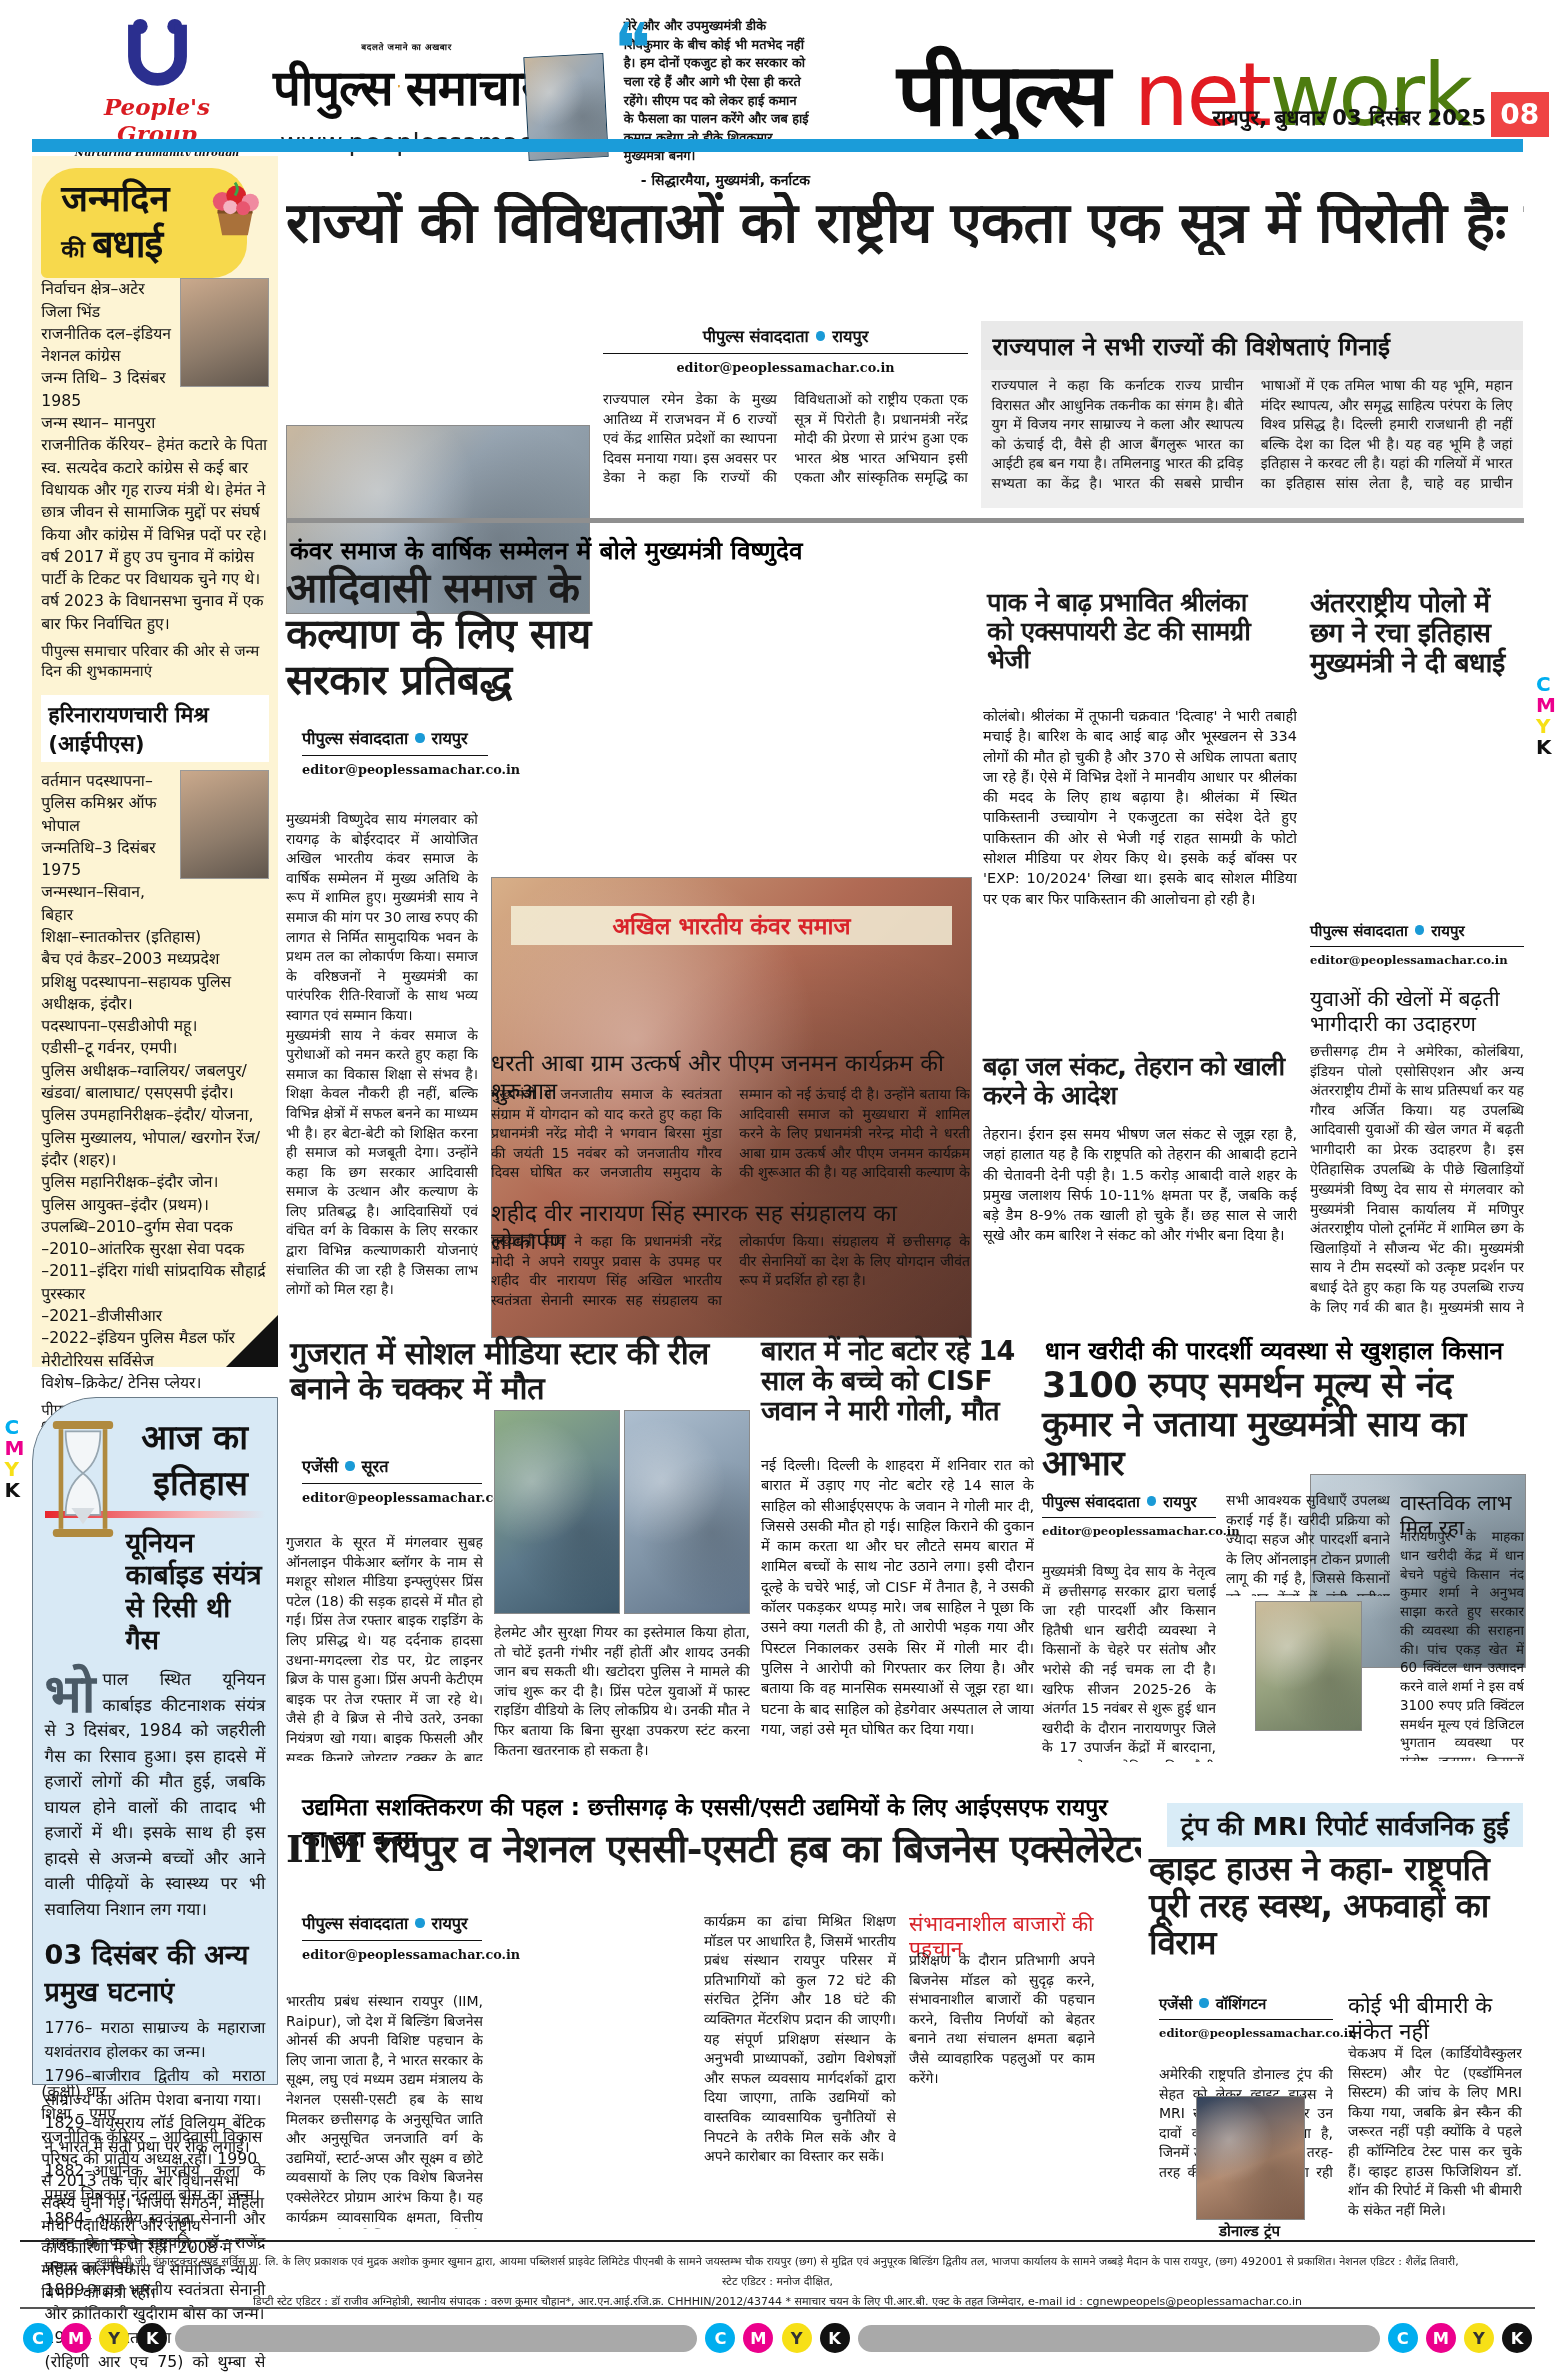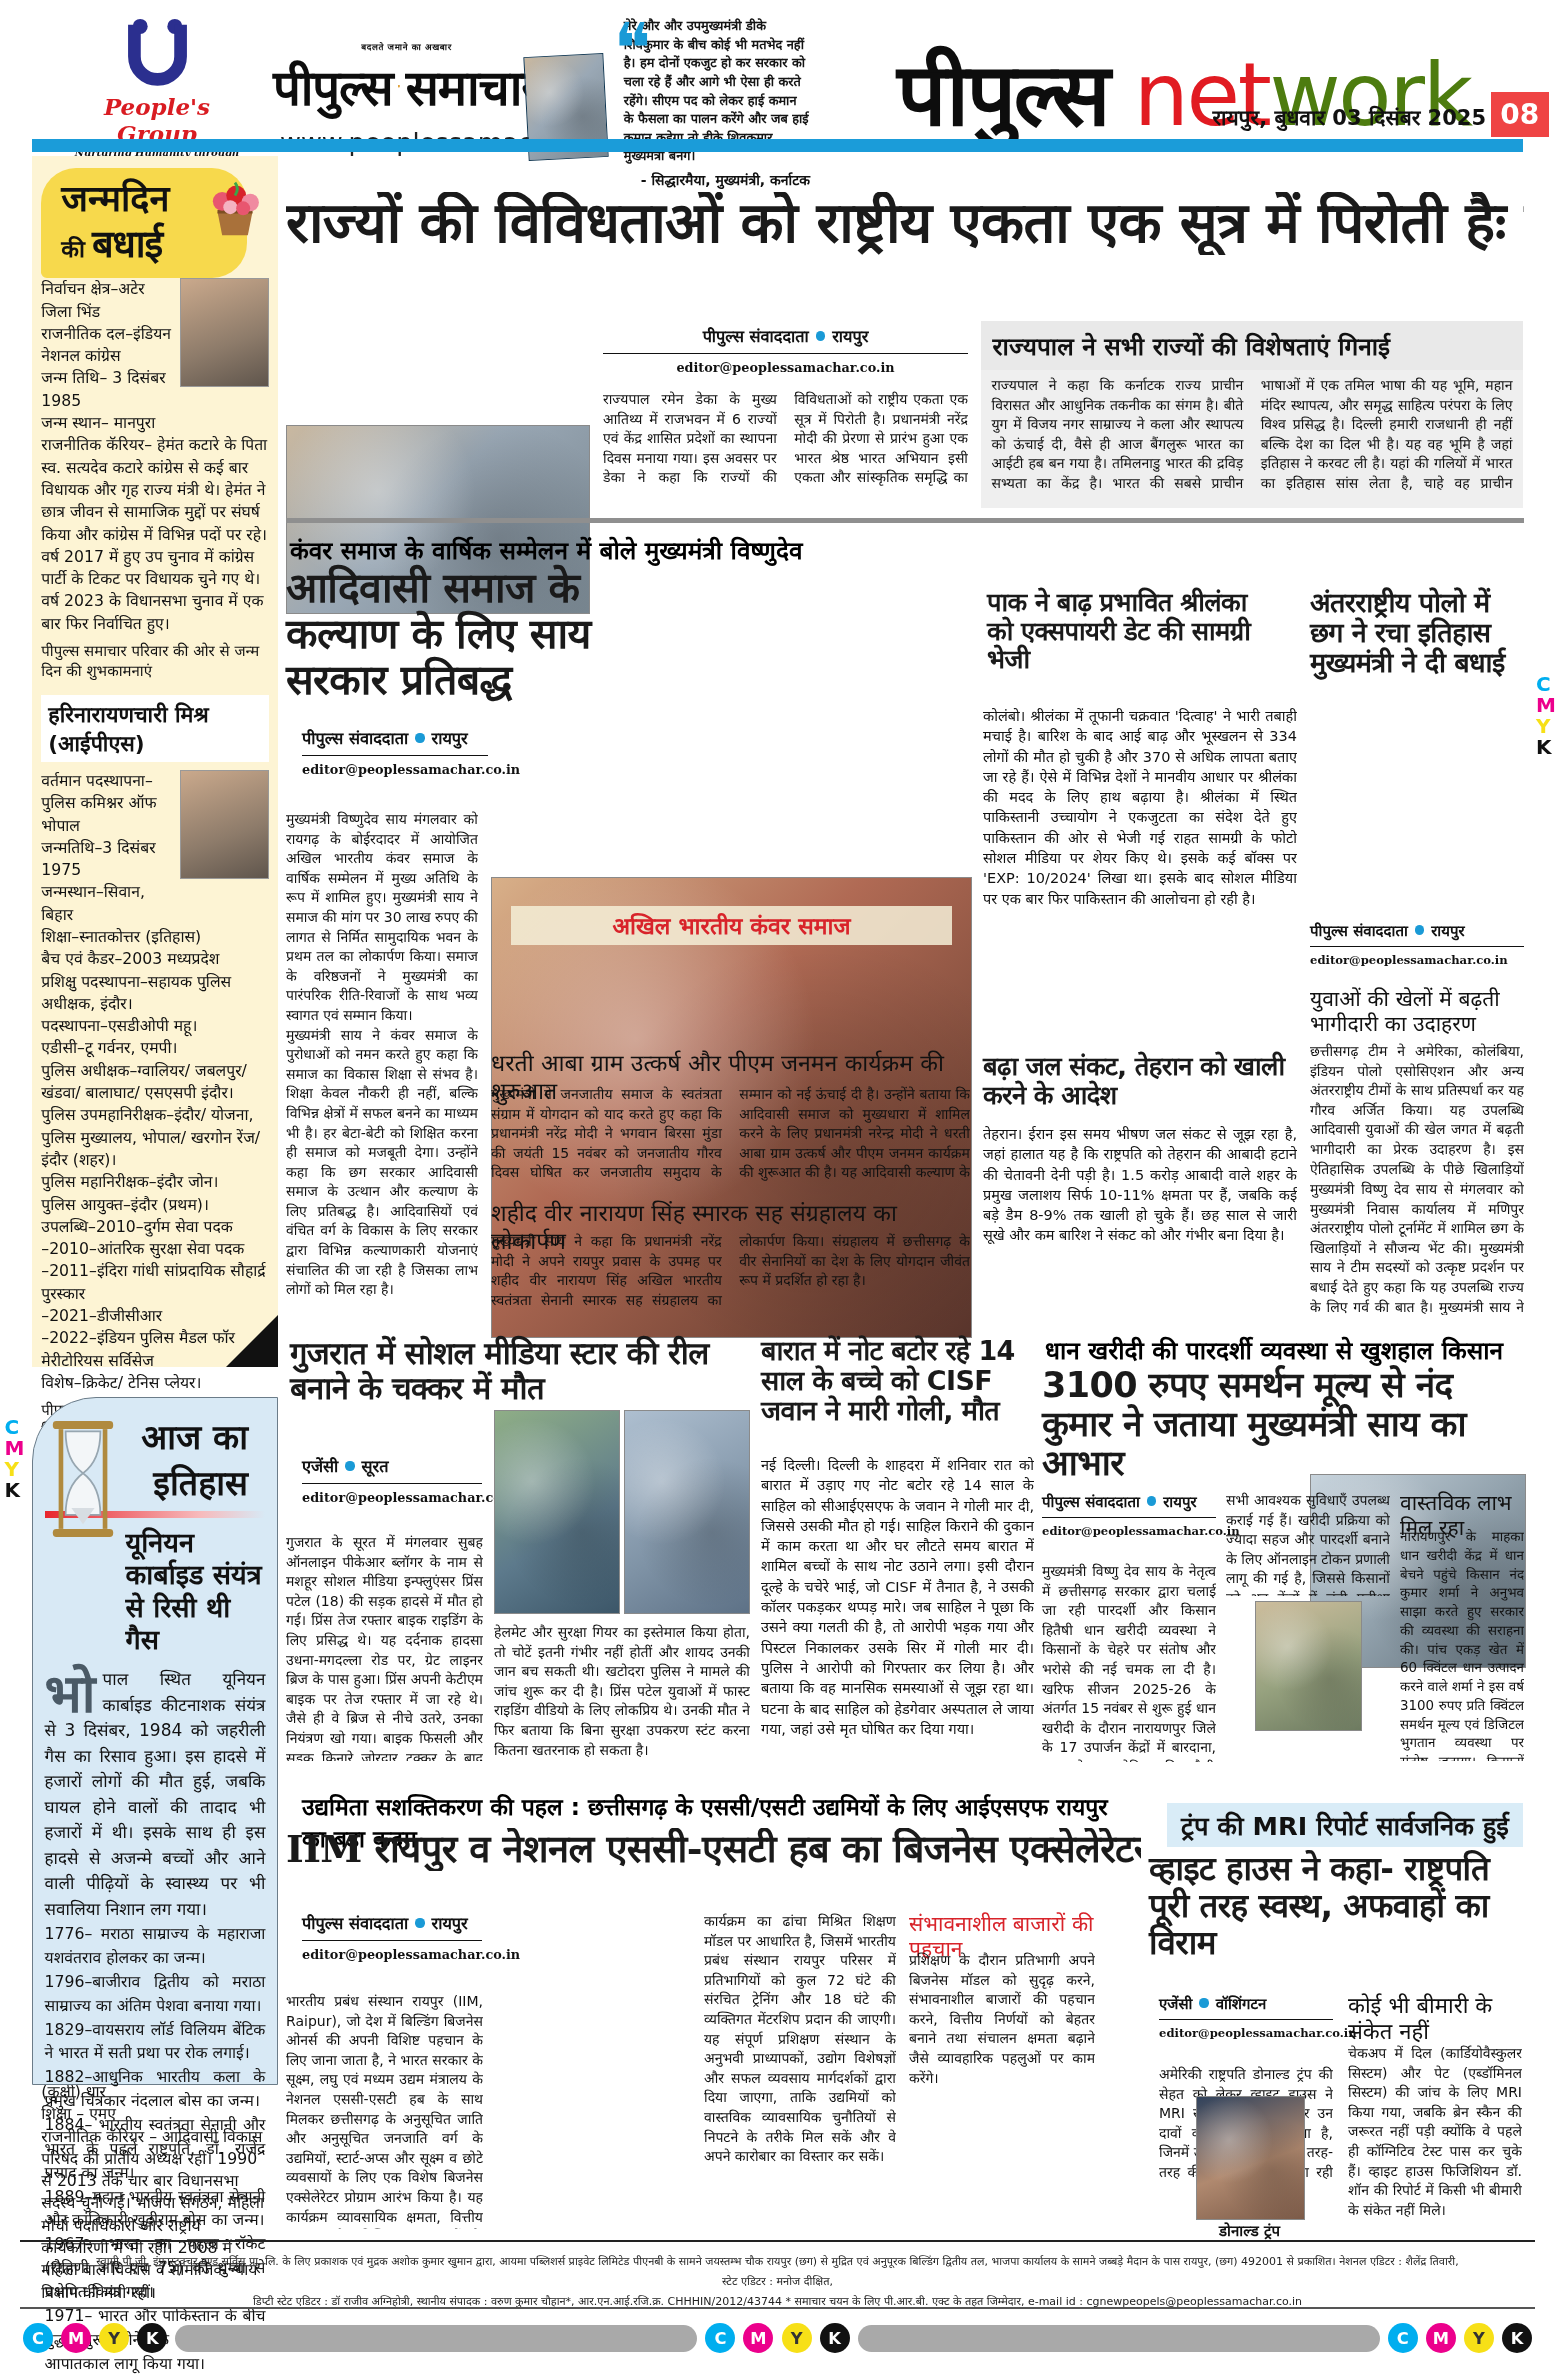--- a/index.html
+++ b/index.html
@@ -206,20 +206,21 @@
       <rect x="94" y="14" width="8" height="172" fill="#b08a3e"></rect>
       <path d="M30 18 h60 q0 50 -30 72 q30 22 30 72 h-60 q0-50 30-72 q-30-22-30-72Z" fill="#f3f6f8" stroke="#97a6b0" stroke-width="3"></path>
       <path d="M40 150 h40 l-20 28 Z" fill="#d7dde2"></path>
     </svg>
     <div class="hist-title">आज का इतिहास</div>
     <div class="hist-red" style="margin:5.8px 0 9.3px 0;"></div>
     <div class="hist-head" style="padding-left:81px;min-height:87px;">यूनियन कार्बाइड संयंत्र से रिसी थी गैस</div>
     <div class="hist-lead" style="margin-top:10.5px;">
       <span class="dropcap">भो</span><span>पाल स्थित यूनियन कार्बाइड कीटनाशक संयंत्र से 3 दिसंबर, 1984 को जहरीली गैस का रिसाव हुआ। इस हादसे में हजारों लोगों की मौत हुई, जबकि घायल होने वालों की तादाद भी हजारों में थी। इसके साथ ही इस हादसे से अजन्मे बच्चों और आने वाली पीढ़ियों के स्वास्थ्य पर भी सवालिया निशान लग गया।</span>
     </div>
+    <div class="hist-sub">03 दिसंबर की अन्य प्रमुख घटनाएं</div>
     <div class="hist-events">1776– मराठा साम्राज्य के महाराजा यशवंतराव होलकर का जन्म।
 1796–बाजीराव द्वितीय को मराठा साम्राज्य का अंतिम पेशवा बनाया गया।
 1829–वायसराय लॉर्ड विलियम बेंटिक ने भारत में सती प्रथा पर रोक लगाई।
 1882–आधुनिक भारतीय कला के प्रमुख चित्रकार नंदलाल बोस का जन्म।
 1884– भारतीय स्वतंत्रता सेनानी और भारत के पहले राष्ट्रपति, डॉ. राजेंद्र प्रसाद का जन्म।
 1889–महान भारतीय स्वतंत्रता सेनानी और क्रांतिकारी खुदीराम बोस का जन्म।
 1967– भारत का पहला रॉकेट (रोहिणी आर एच 75) को थुम्बा से प्रक्षेपित किया गया।
 1971– भारत और पाकिस्तान के बीच युद्ध शुरू होने के बाद देश में आपातकाल लागू किया गया।
 1979– हॉकी का जादूगर कहे जाने वाले प्रसिद्ध हॉकी खिलाड़ी मेजर ध्यानचंद का निधन।
 1992– पहला एमएसएस मैसेज (मैरी क्रिसमस) नील्स पापवर्थ द्वारा भेजा गया।

